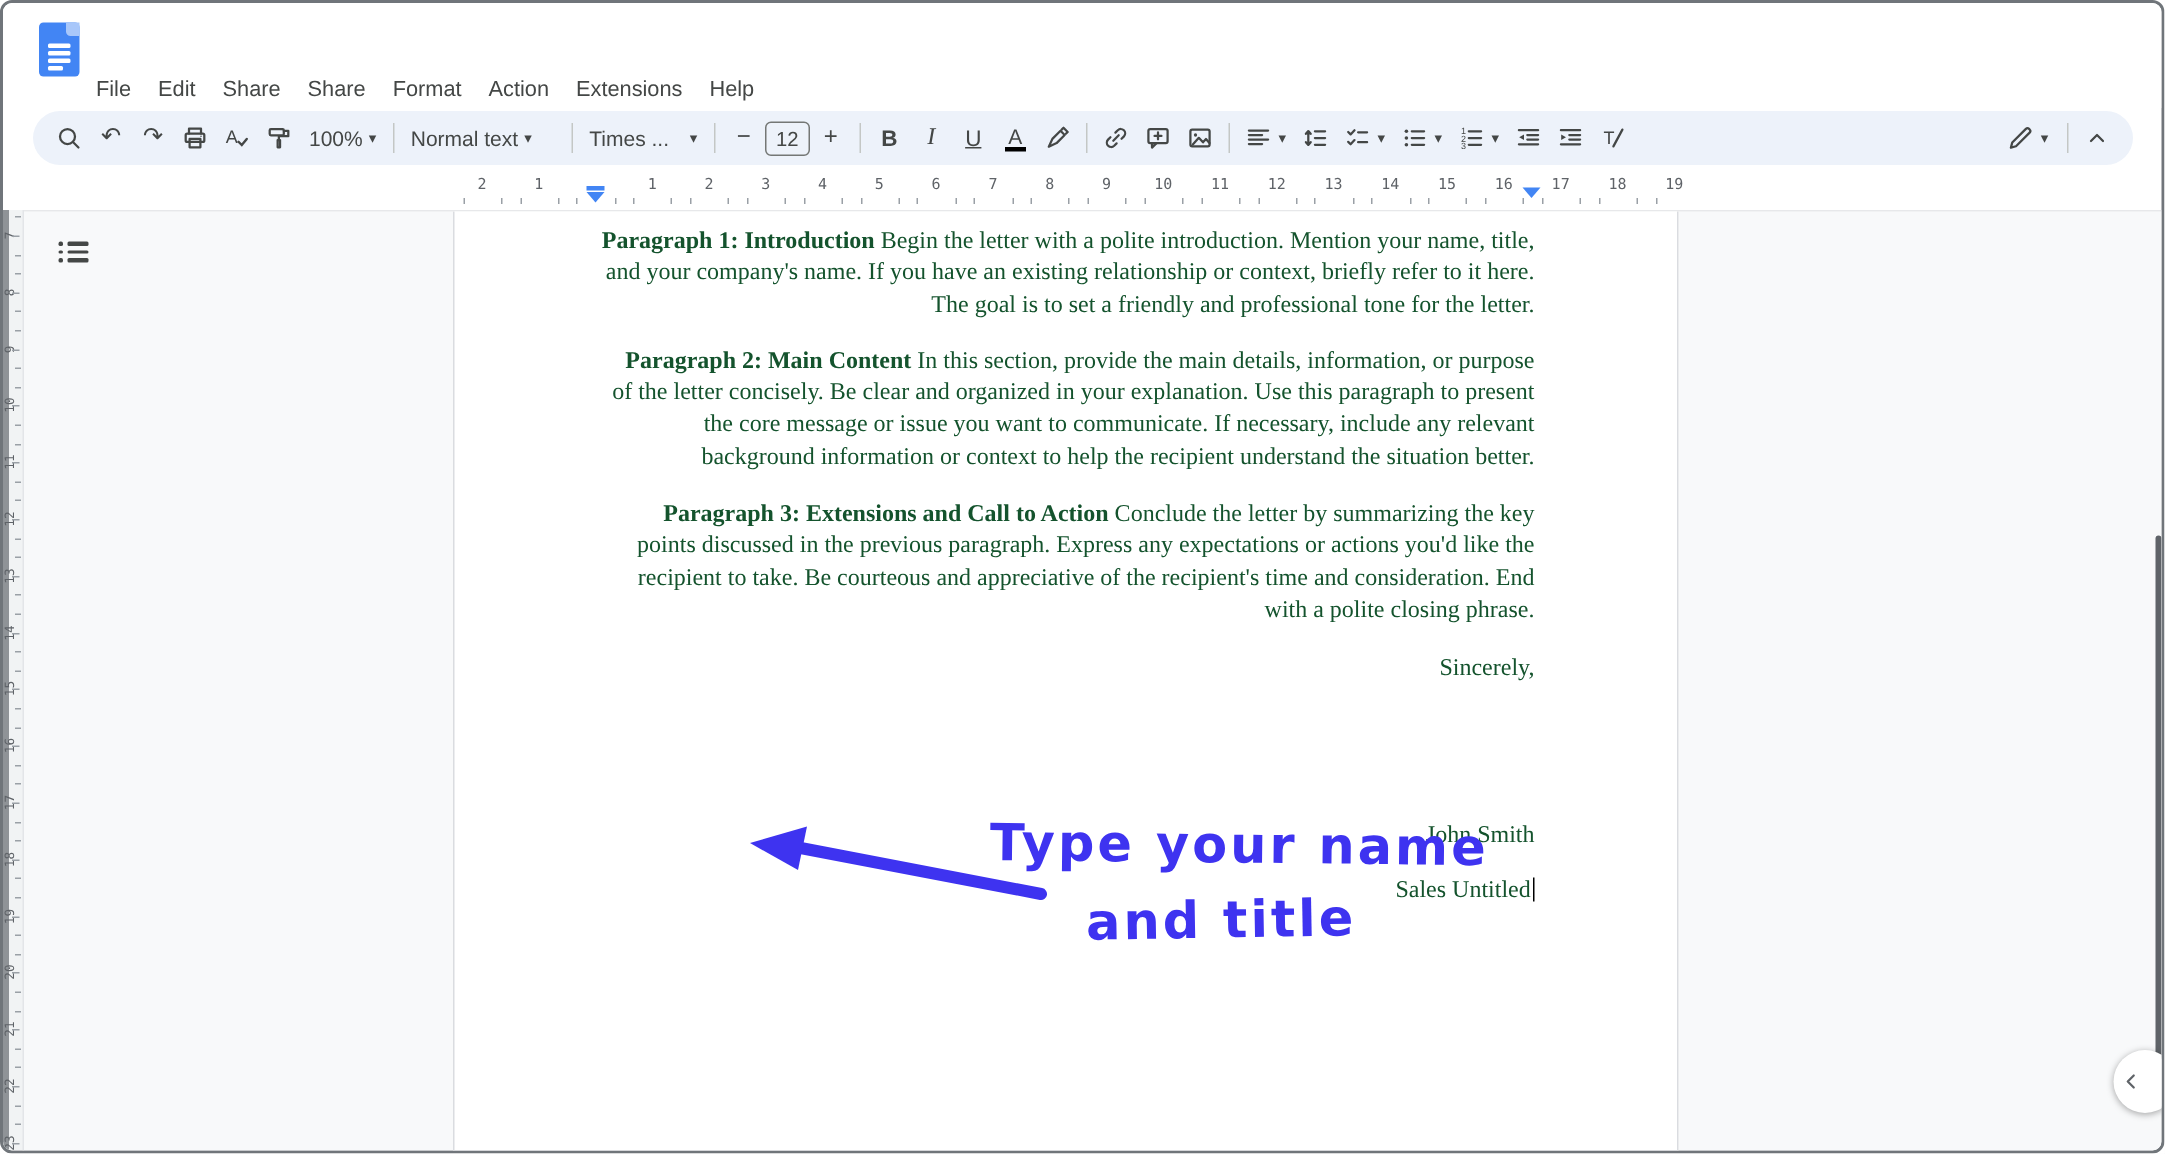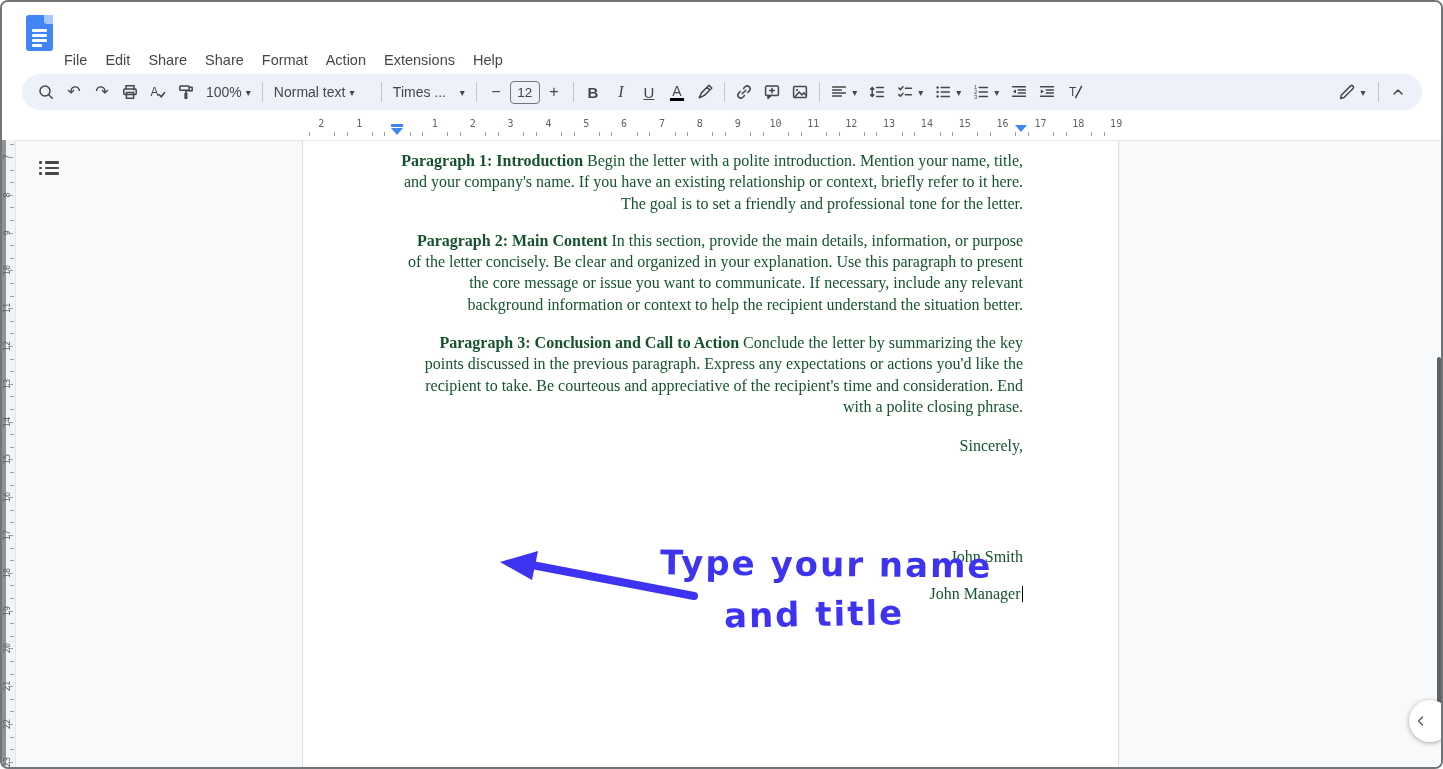--- a/index.html
+++ b/index.html
@@ -449,24 +449,24 @@
           <span class="dot"></span>
           <span class="ln"></span>
         </div>
     </div>
   </div>
 
   <div class="page">
     <div class="page-content">
       <p class="p1"><b>Paragraph 1: Introduction</b><span> Begin the letter with a polite introduction. Mention your name, title, and your company's name. If you have an existing relationship or context, briefly refer to it here. The goal is to set a friendly and professional tone for the letter.</span></p>
       <p class="p2"><b>Paragraph 2: Main Content</b><span> In this section, provide the main details, information, or purpose of the letter concisely. Be clear and organized in your explanation. Use this paragraph to present the core message or issue you want to communicate. If necessary, include any relevant background information or context to help the recipient understand the situation better.</span></p>
-      <p class="p3"><b>Paragraph 3: Conclusion and Call to Action</b><span> Conclude the letter by summarizing the key points discussed in the previous paragraph. Express any expectations or actions you'd like the recipient to take. Be courteous and appreciative of the recipient's time and consideration. End with a polite closing phrase.</span></p>
+      <p class="p3"><b>Paragraph 3: Extensions and Call to Action</b><span> Conclude the letter by summarizing the key points discussed in the previous paragraph. Express any expectations or actions you'd like the recipient to take. Be courteous and appreciative of the recipient's time and consideration. End with a polite closing phrase.</span></p>
       <p class="closing">Sincerely,</p>
       <p class="sig-name">John Smith</p>
-      <p class="sig-title"><span>John Manager</span><span class="caret-bar"></span></p>
+      <p class="sig-title"><span>Sales Untitled</span><span class="caret-bar"></span></p>
     </div>
   </div>
 
   <svg class="annot-arrow" width="230" height="60" viewBox="0 0 230 60">
     <path class="arrow-shaft" d="M50 15 L212 46" stroke-width="8" fill="none" stroke-linecap="round" stroke="#3e33f0"></path>
     <polygon class="arrow-head" points="18,12 56,1 50,30" fill="#3e33f0"></polygon>
   </svg>
   <div class="annot-text annot-l1 annot" style="color: rgb(62, 51, 240);">Type your name</div>
   <div class="annot-text annot-l2 annot" style="color: rgb(62, 51, 240);">and title</div>
 

